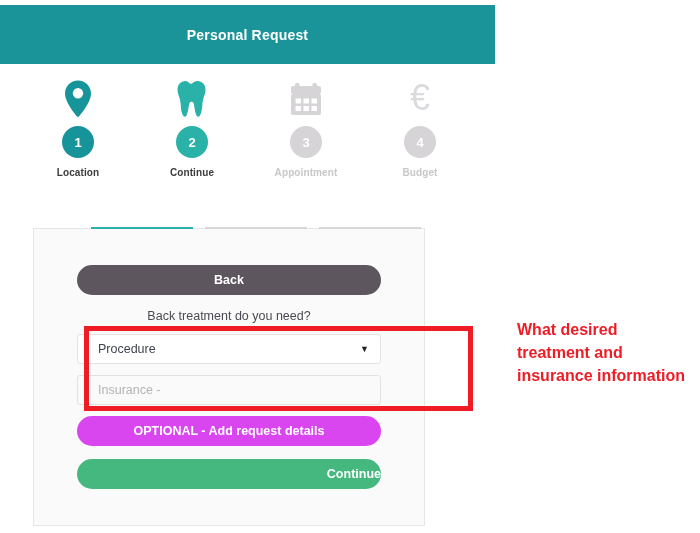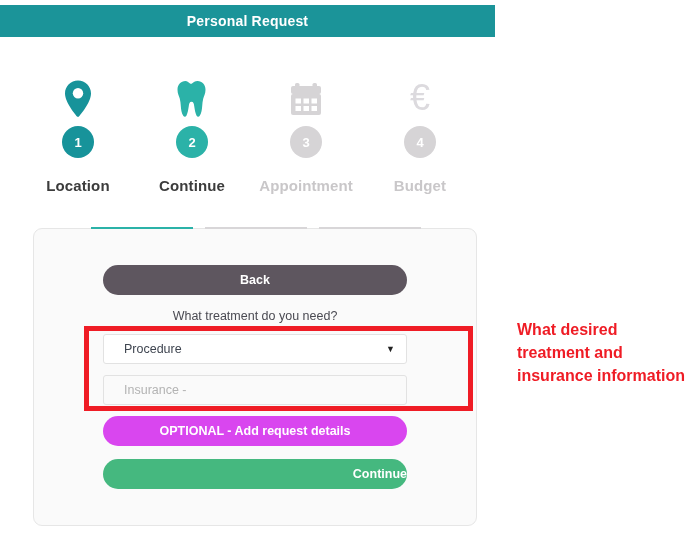--- a/index.html
+++ b/index.html
@@ -15,21 +15,21 @@
     overflow: hidden;
     -webkit-font-smoothing: antialiased;
   }
 
   
   .header-bar {
     position: absolute;
     left: 0;
     top: 5px;
     width: 495px;
-    height: 32px;
+    height: 59px;
     background: #1b9499;
     display: flex;
     align-items: center;
     justify-content: center;
   }
   .header-title {
     color: #ffffff;
     font-size: 14px;
     font-weight: bold;
     letter-spacing: 0.2px;
@@ -76,47 +76,47 @@
     align-items: center;
     justify-content: center;
     position: relative;
     z-index: 2;
   }
   .step-circle.s1 { background: #17939a; }
   .step-circle.s2 { background: #2bb2a8; }
   .step-circle.inactive { background: #d6d4d6; color: #ffffff; }
 
   .step-label {
-    margin-top: 19px;
-    font-size: 15px;
+    margin-top: 9px;
+    font-size: 10px;
     font-weight: bold;
     letter-spacing: 0.1px;
   }
   .step-label.active   { color: #3c3c3c; }
   .step-label.inactive { color: #c9c7c9; }
 
   .connector {
     position: absolute;
     height: 2px;
     top: 155px;
     z-index: 1;
   }
   .connector.teal { background: #2bb2a8; }
   .connector.gray { background: #d8d6d8; }
 
   
   .card {
     position: absolute;
     left: 33px;
     top: 228px;
-    width: 444px;
+    width: 392px;
     height: 298px;
     background: #fafafa;
     border: 1px solid #e6e6e6;
-    border-radius: 9px;
+    border-radius: 0;
     box-sizing: border-box;
   }
 
   .btn {
     display: block;
     box-sizing: border-box;
     width: 304px;
     margin: 0 auto;
     border: none;
     border-radius: 18px;
@@ -287,21 +287,21 @@
       <div class="step-circle inactive">4</div>
     </div>
     <div class="step-label inactive">Budget</div>
   </div>
 </div>
 
 <div class="card">
 
   <button class="btn btn-back">Back</button>
 
-  <div class="question">What treatment do you need?</div>
+  <div class="question">Back treatment do you need?</div>
 
   <div class="field-group">
 
     <div class="field select-field">
       <span>Procedure</span>
       <span class="caret">▼</span>
     </div>
 
     <div class="field text-field">
       <span>Insurance  -</span>

